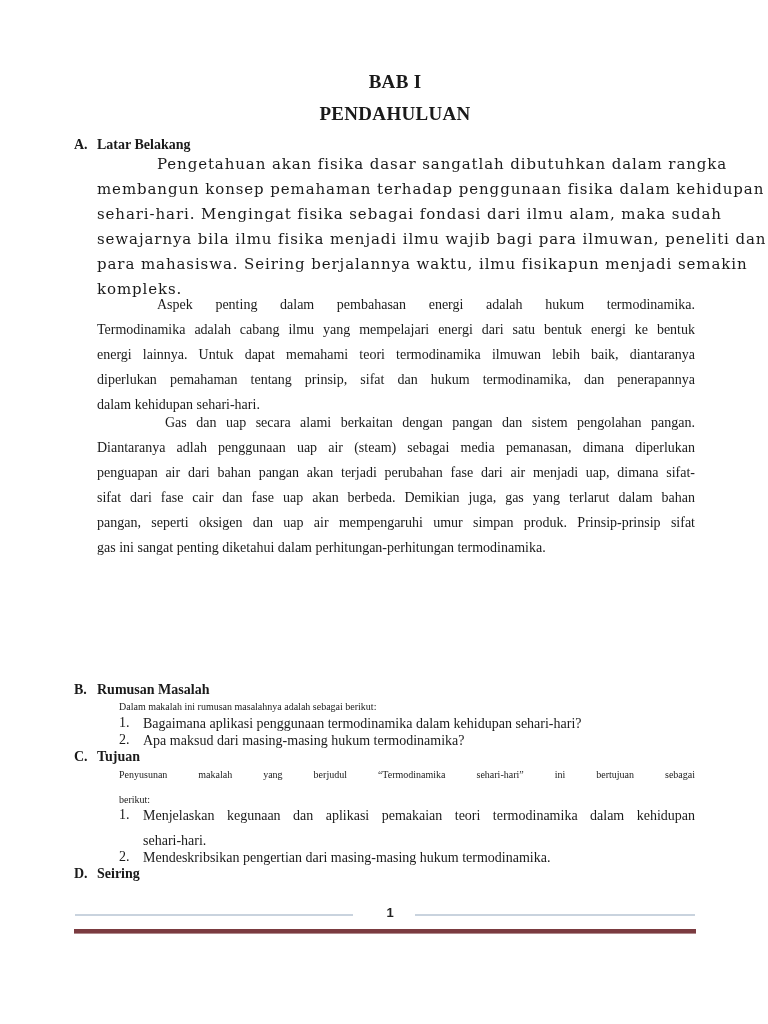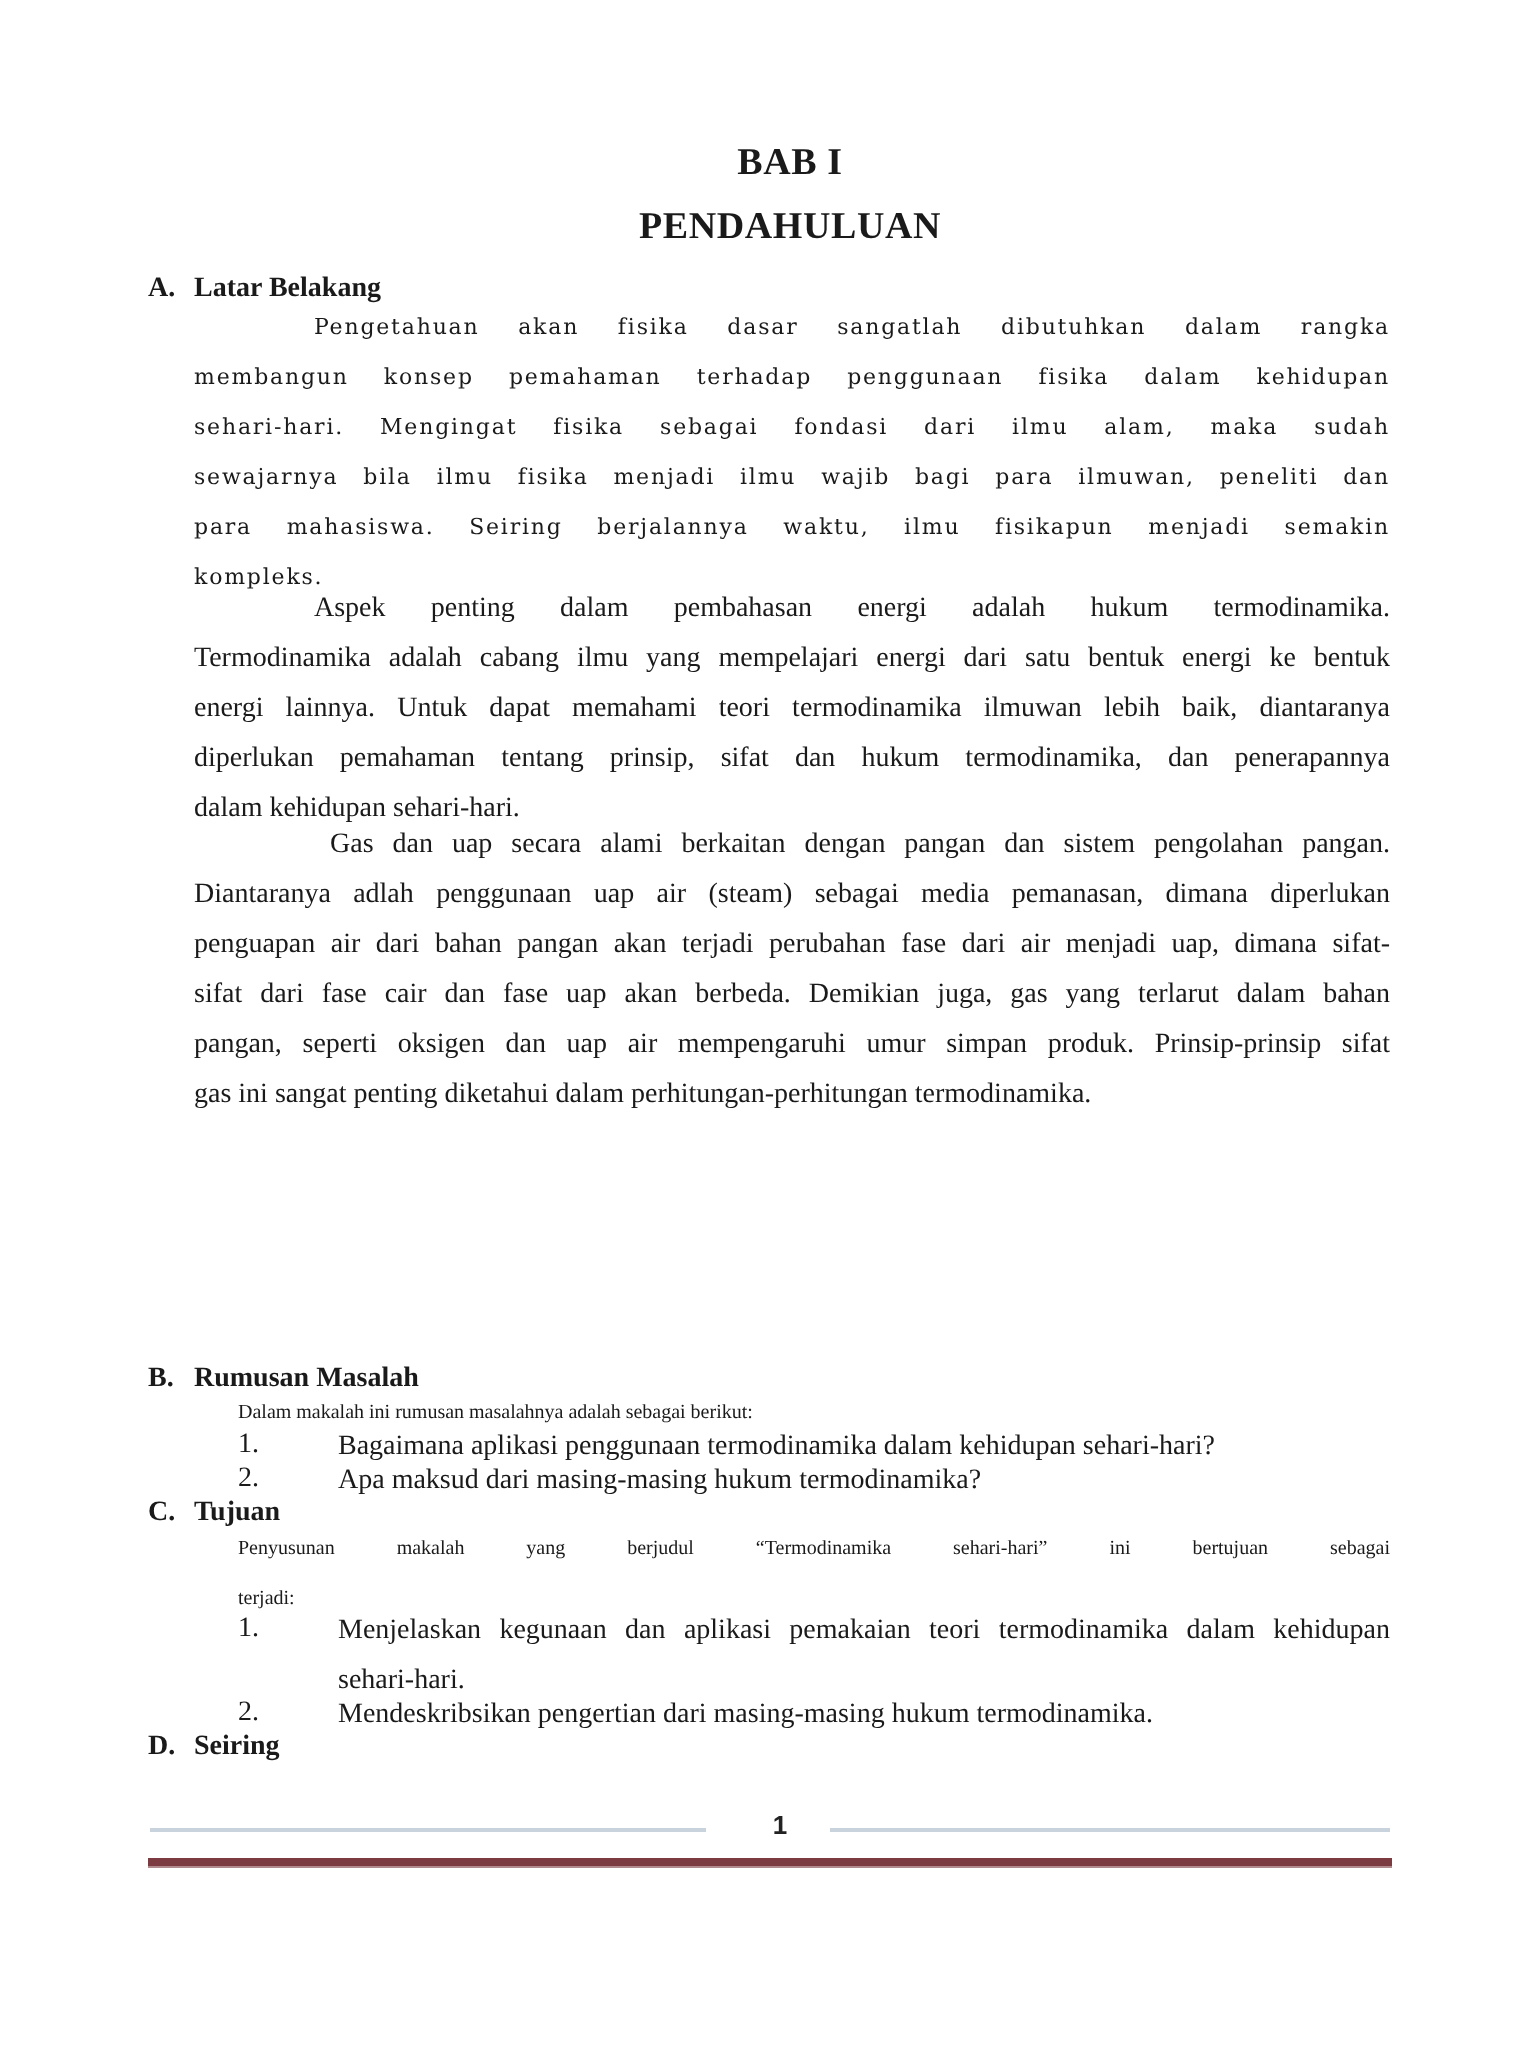--- a/index.html
+++ b/index.html
@@ -61,21 +61,21 @@
     overflow: visible;
   }
   .para .line.last {
     text-align-last: left;
   }
   .para .line.indent {
     padding-left: 60px;
   }
   .para.wide {
     font-family: "DejaVu Serif", serif;
-    font-size: 11px;
+    font-size: 15px;
     letter-spacing: 0.9px;
   }
   .para.wide .line { height: 25px; }
 
   .sub {
     position: absolute;
     left: 119px;
     width: 576px;
     font-size: 10px;
   }
@@ -102,21 +102,20 @@
   }
   .list-item .text {
     position: absolute;
     left: 24px;
     width: 552px;
   }
   .list-item .text .line {
     display: block;
     line-height: 17px;
     white-space: nowrap;
-    margin-left: 26px;
   }
   .list-item .text .line.just {
     text-align: justify;
     text-align-last: justify;
   }
 
   .footer-line-thin {
     position: absolute;
     top: 914px;
     height: 2px;
@@ -200,21 +199,21 @@
     <span class="text">
         <span class="line">Apa maksud dari masing-masing hukum termodinamika?</span>
       </span>
   </div>
 
   <div class="heading" style="top:749px;">
     <span class="letter">C.</span><span>Tujuan</span>
   </div>
   <div class="sub" style="top:766px;">
     <span class="line just" style="height:25px;">Penyusunan makalah yang berjudul “Termodinamika sehari-hari” ini bertujuan sebagai</span>
-    <span class="line">terjadi:</span>
+    <span class="line">berikut:</span>
   </div>
   <div class="list-item" style="top:807px;">
     <span class="num">1.</span>
     <span class="text">
       <span class="line just" style="height:25px;">Menjelaskan kegunaan dan aplikasi pemakaian teori termodinamika dalam kehidupan</span>
       <span class="line">sehari-hari.</span>
     </span>
   </div>
   <div class="list-item" style="top:849px;">
     <span class="num">2.</span>

